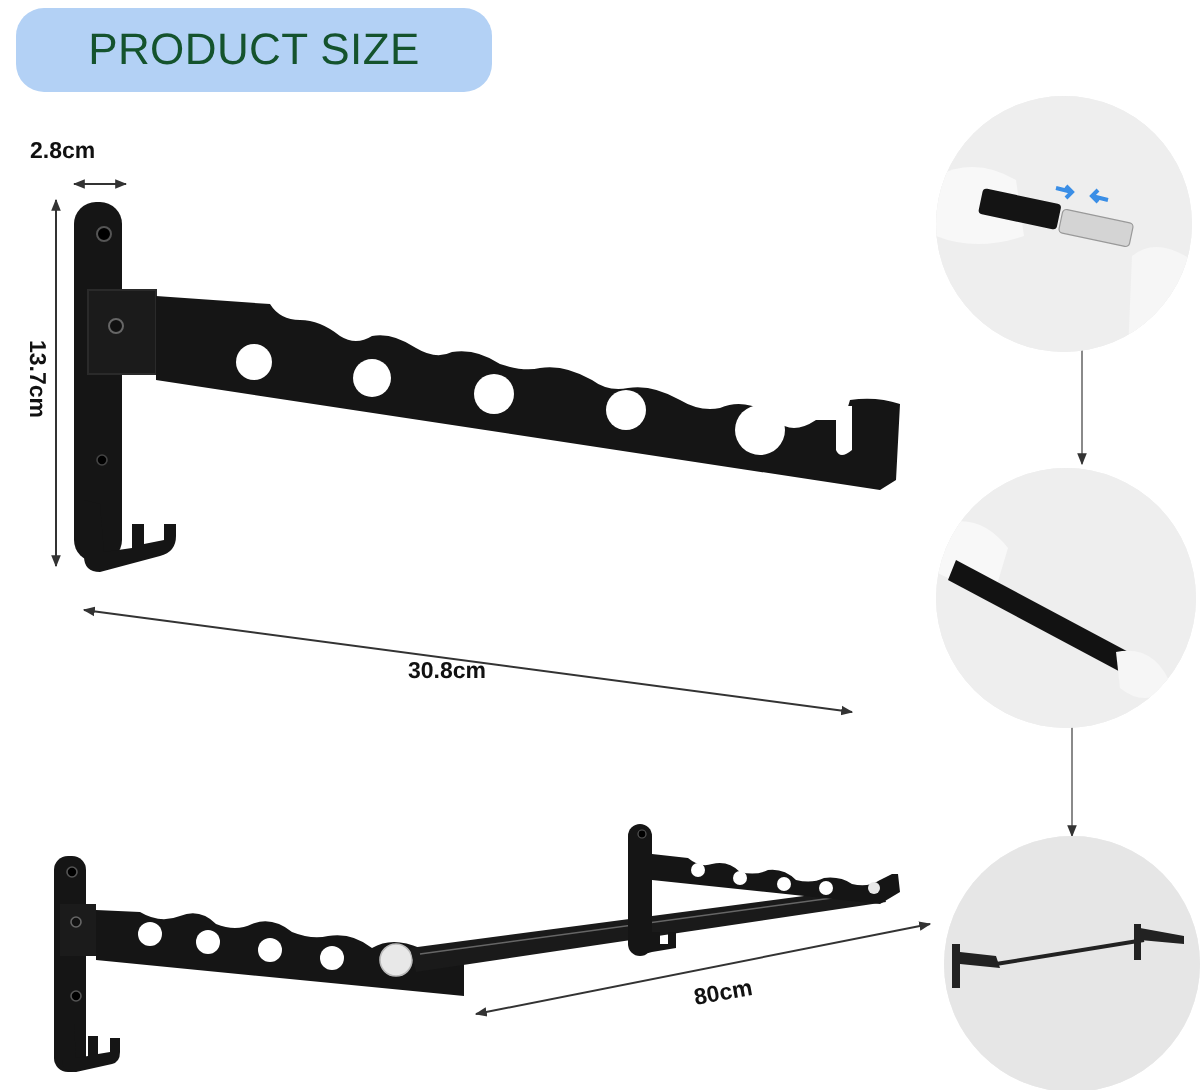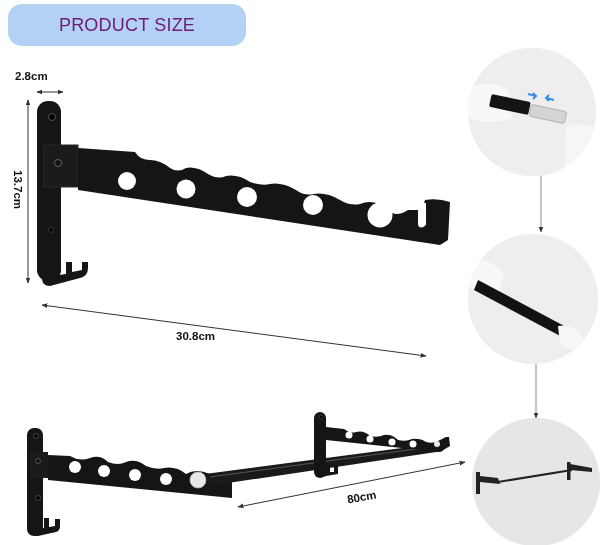--- a/index.html
+++ b/index.html
@@ -2,21 +2,21 @@
 <html><head>
 <meta charset="utf-8">
 <style>
   html, body { margin:0; padding:0; background:#ffffff; }
   body { width:600px; height:545px; position:relative; overflow:hidden; font-family:"Liberation Sans", sans-serif; }
   .pill {
     position:absolute; left:8px; top:4px; width:238px; height:42px;
     background:#b3d1f5; border-radius:14px;
     display:flex; align-items:center; justify-content:center;
   }
-  .pill span { font-family:"Liberation Sans", sans-serif; font-size:18px; color:#701a75; letter-spacing:0.2px; }
+  .pill span { font-family:"Liberation Sans", sans-serif; font-size:22px; color:#14532d; letter-spacing:0.2px; }
   .label { position:absolute; font-weight:bold; font-size:11.5px; color:#111; font-family:"Liberation Sans", sans-serif; }
   .label.vertical { transform:rotate(90deg); transform-origin:left top; }
   svg.layer { position:absolute; left:0; top:0; }
   .circle {
     position:absolute; border-radius:50%; overflow:hidden;
     background:#ededed;
   }
 </style>
 </head>
 <body>
@@ -92,21 +92,21 @@
 
     <line x1="238" y1="507" x2="465" y2="462" stroke="#333" stroke-width="1" marker-start="url(#arr)" marker-end="url(#arr)"></line>
   </g>
 
   <line x1="541" y1="150" x2="541" y2="232" stroke="#8a8a8a" stroke-width="1" marker-end="url(#arr)"></line>
   <line x1="536" y1="342" x2="536" y2="418" stroke="#8a8a8a" stroke-width="1" marker-end="url(#arr)"></line>
 </svg>
 
 <div class="label" style="left:15px; top:70px;">2.8cm</div>
 <div class="label vertical" style="left:24px; top:170px;">13.7cm</div>
-<div class="label" style="left:176px; top:330px;">30.8cm</div>
+<div class="label" style="left:204px; top:330px;">30.8cm</div>
 <div class="label" style="left:347px; top:491px; transform:rotate(-10deg);">80cm</div>
 
 <div class="circle" style="left:468px; top:48px; width:128px; height:128px;">
   <svg width="128" height="128" viewBox="0 0 128 128">
     <rect width="128" height="128" fill="#eeeeee"></rect>
     <path d="M0,40 Q20,30 40,42 L44,70 Q20,78 0,70 Z" fill="#f8f8f8"></path>
     <rect x="22" y="50" width="40" height="13" rx="2" transform="rotate(12 42 56)" fill="#141414"></rect>
     <rect x="62" y="60" width="36" height="12" rx="2" transform="rotate(12 80 66)" fill="#d4d4d4" stroke="#999" stroke-width="0.6"></rect>
     <path d="M60,46 l8,2 m-3,-3 l3,3 l-3,3" stroke="#3a8ee6" stroke-width="2" fill="none"></path>
     <path d="M86,52 l-8,-2 m3,-3 l-3,3 l3,3" stroke="#3a8ee6" stroke-width="2" fill="none"></path>

